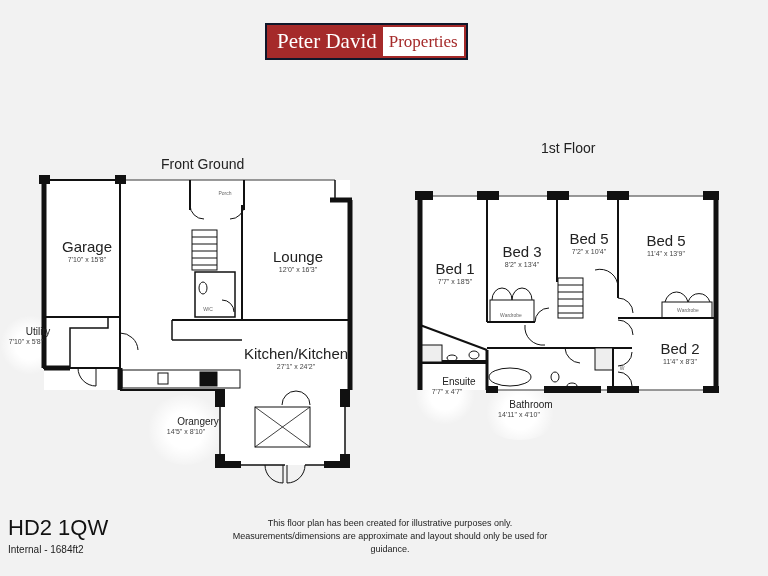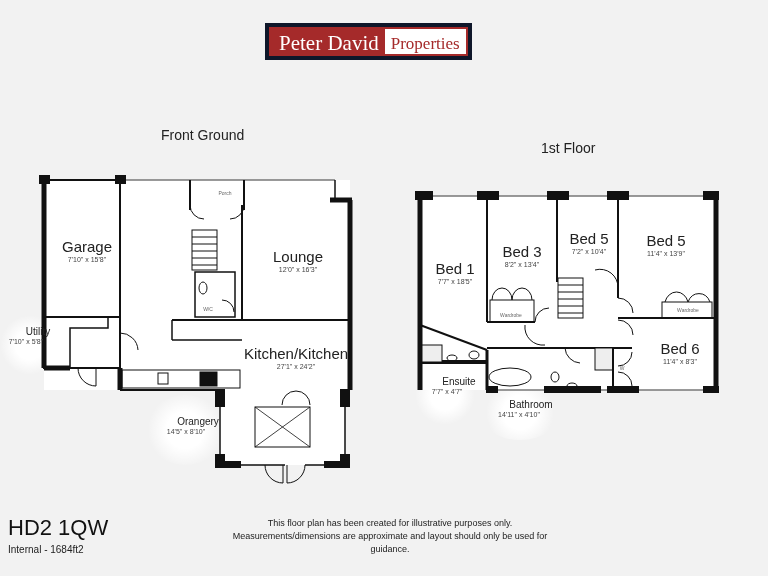--- a/index.html
+++ b/index.html
@@ -1,17 +1,17 @@
 <!DOCTYPE html>
 <html><head>
 <meta charset="utf-8">
 <style>
   html, body { margin:0; padding:0; }
   body { width:768px; height:576px; background:#f2f2f2; position:relative; overflow:hidden; font-family:"Liberation Sans", sans-serif; color:#222; }
-  .logo { position:absolute; left:265px; top:23px; height:37px; display:flex; background:#a52a2a; border:4px solid #0f172a; box-sizing:border-box; }
+  .logo { position:absolute; left:265px; top:23px; height:37px; display:flex; background:#a52a2a; border:2px solid #0f172a; box-sizing:border-box; }
   .logo .l1 { color:#fff; font-family:"Liberation Serif", serif; font-size:21px; line-height:33px; padding:0 6px 0 10px; }
   .logo .l2 { color:#a52a2a; background:#fff; font-family:"Liberation Serif", serif; font-size:17px; line-height:29px; margin:2px 2px 2px 0; padding:0 6px; }
   .floor-title { position:absolute; font-size:14px; color:#222; }
   svg.plan { position:absolute; left:0; top:0; }
   .room-label { position:absolute; text-align:center; transform:translateX(-50%); white-space:nowrap; }
   .room-label .n { font-size:15px; color:#222; }
   .room-label .d { font-size:7px; color:#444; margin-top:1px; }
   .room-label.small .n { font-size:10px;margin-left:24px; }
   .tiny { position:absolute; font-size:5px; color:#666; transform:translateX(-50%); white-space:nowrap; }
   .glow { position:absolute; border-radius:50%; background:radial-gradient(circle, #fff 35%, rgba(255,255,255,0) 70%); }
@@ -20,21 +20,21 @@
   .disclaimer { position:absolute; left:225px; top:517px; width:330px; text-align:center; font-size:9px; line-height:13px; color:#222; }
 </style>
 </head>
 <body>
 
 <div class="logo">
   <span class="l1">Peter David</span>
   <span class="l2">Properties</span>
 </div>
 
-<div class="floor-title" style="left:161px;top:127px;">Front Ground</div>
+<div class="floor-title" style="left:161px;top:156px;">Front Ground</div>
 <div class="floor-title" style="left:541px;top:140px;">1st Floor</div>
 
 <div class="glow" style="left:0;top:315px;width:60px;height:60px;"></div>
 <div class="glow" style="left:145px;top:395px;width:80px;height:70px;"></div>
 <div class="glow" style="left:415px;top:365px;width:60px;height:60px;"></div>
 <div class="glow" style="left:480px;top:385px;width:80px;height:55px;"></div>
 
 <svg class="plan" width="768" height="576" viewBox="0 0 768 576">
   <g fill="#fff" stroke="none">
 
@@ -200,21 +200,21 @@
 </div>
 <div class="room-label" style="left:589px;top:230px;">
   <div class="n">Bed 5</div>
   <div class="d">7'2" x 10'4"</div>
 </div>
 <div class="room-label" style="left:666px;top:232px;">
   <div class="n">Bed 5</div>
   <div class="d">11'4" x 13'9"</div>
 </div>
 <div class="room-label" style="left:680px;top:340px;">
-  <div class="n">Bed 6</div>
+  <div class="n">Bed 2</div>
   <div class="d">11'4" x 8'3"</div>
 </div>
 <div class="room-label small" style="left:447px;top:376px;">
   <div class="n">Ensuite</div>
   <div class="d">7'7" x 4'7"</div>
 </div>
 <div class="room-label small" style="left:519px;top:399px;">
   <div class="n">Bathroom</div>
   <div class="d">14'11" x 4'10"</div>
 </div>

